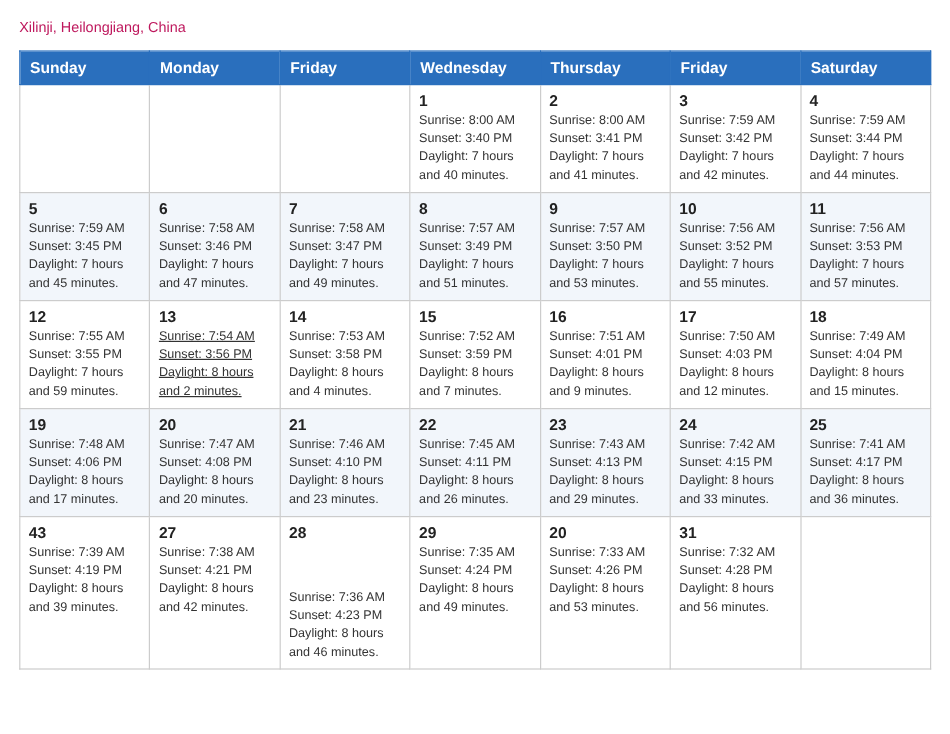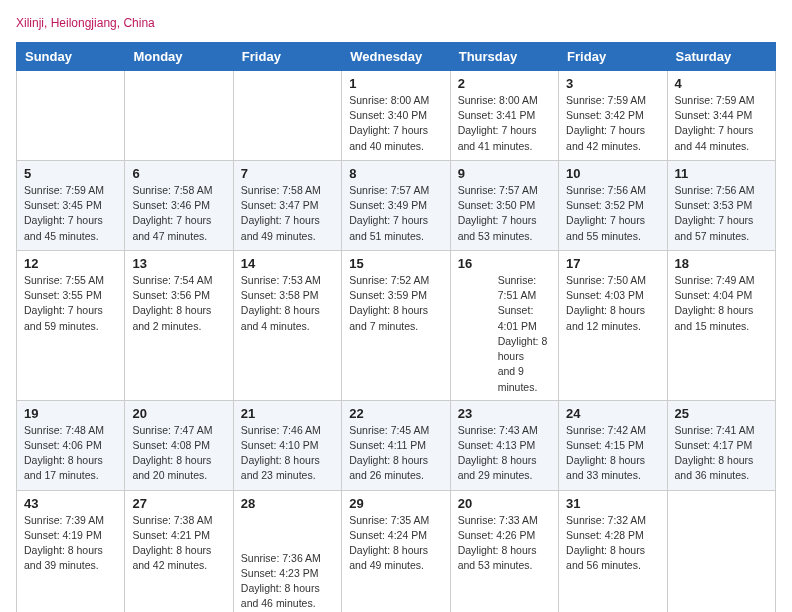--- a/index.html
+++ b/index.html
@@ -189,42 +189,42 @@
       <tr>
         <td>
           <div class="day-number">12</div>
           <div class="day-info" style="white-space: pre-line;">Sunrise: 7:55 AM
 Sunset: 3:55 PM
 Daylight: 7 hours
 and 59 minutes.</div>
         </td>
         <td>
           <div class="day-number">13</div>
-          <div class="day-info" style="white-space: pre-line;">Sunrise: 7:54 AM
+          <div class="day-info" style="white-space: pre-line; text-decoration: underline;">Sunrise: 7:54 AM
 Sunset: 3:56 PM
 Daylight: 8 hours
 and 2 minutes.</div>
         </td>
         <td>
           <div class="day-number">14</div>
           <div class="day-info" style="white-space: pre-line;">Sunrise: 7:53 AM
 Sunset: 3:58 PM
 Daylight: 8 hours
 and 4 minutes.</div>
         </td>
         <td>
           <div class="day-number">15</div>
           <div class="day-info" style="white-space: pre-line;">Sunrise: 7:52 AM
 Sunset: 3:59 PM
 Daylight: 8 hours
 and 7 minutes.</div>
         </td>
         <td>
           <div class="day-number">16</div>
-          <div class="day-info" style="white-space: pre-line; margin-left: 40px;">Sunrise: 7:51 AM
+          <div class="day-info" style="white-space: pre-line;">Sunrise: 7:51 AM
 Sunset: 4:01 PM
 Daylight: 8 hours
 and 9 minutes.</div>
         </td>
         <td>
           <div class="day-number">17</div>
           <div class="day-info" style="white-space: pre-line;">Sunrise: 7:50 AM
 Sunset: 4:03 PM
 Daylight: 8 hours
 and 12 minutes.</div>

